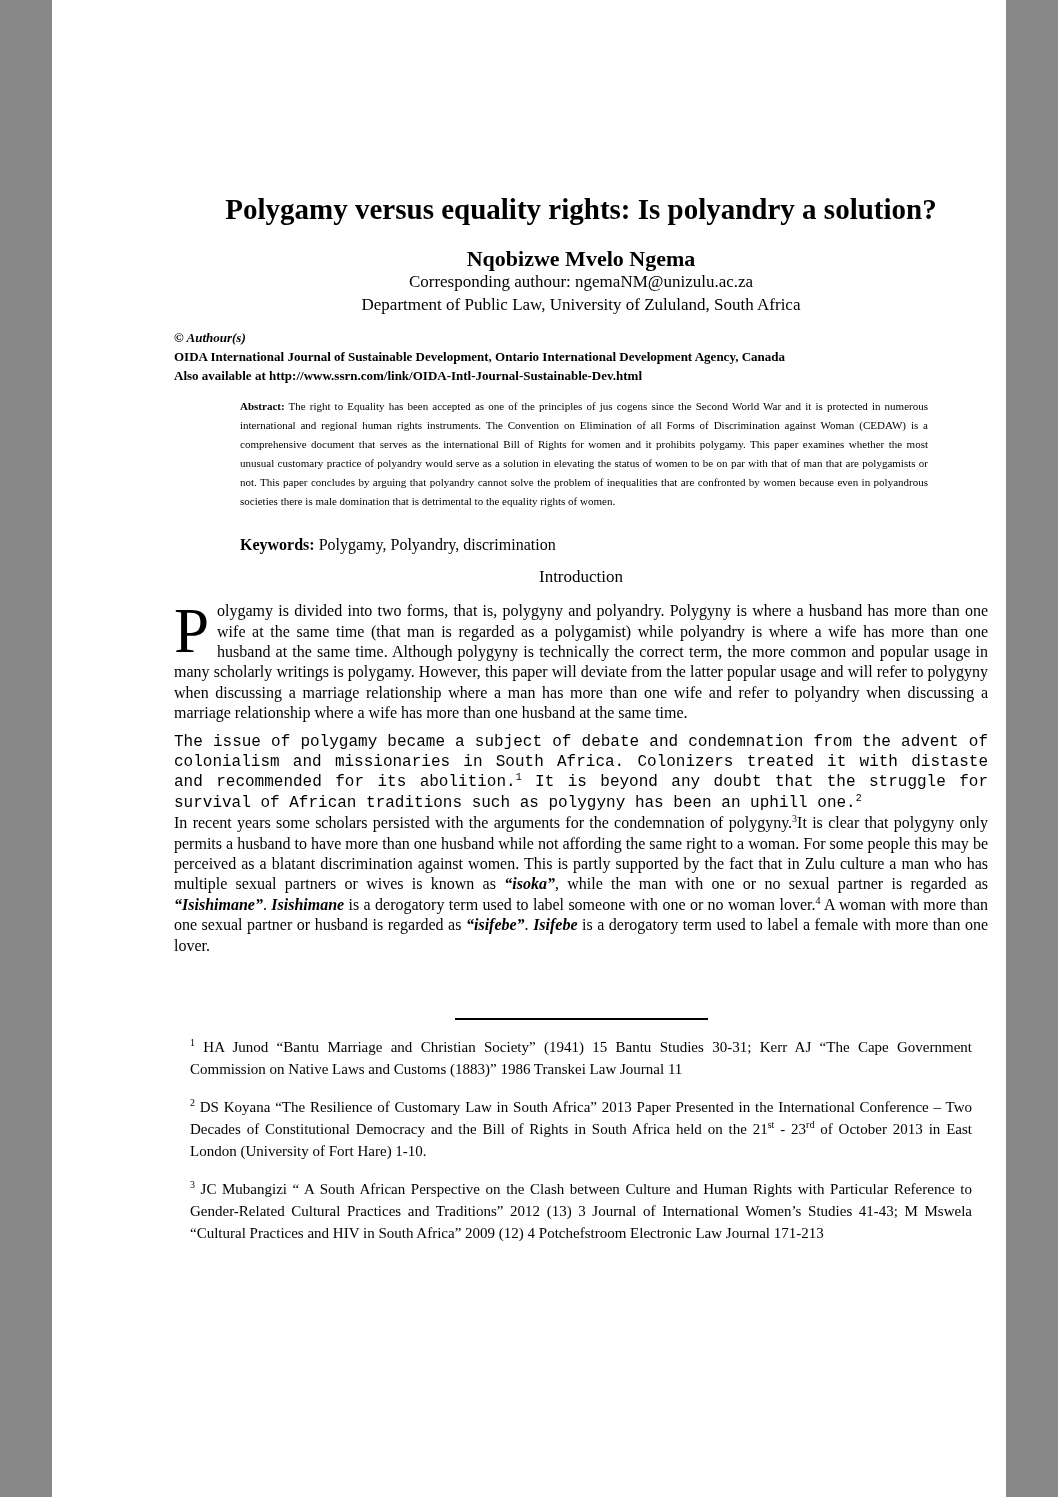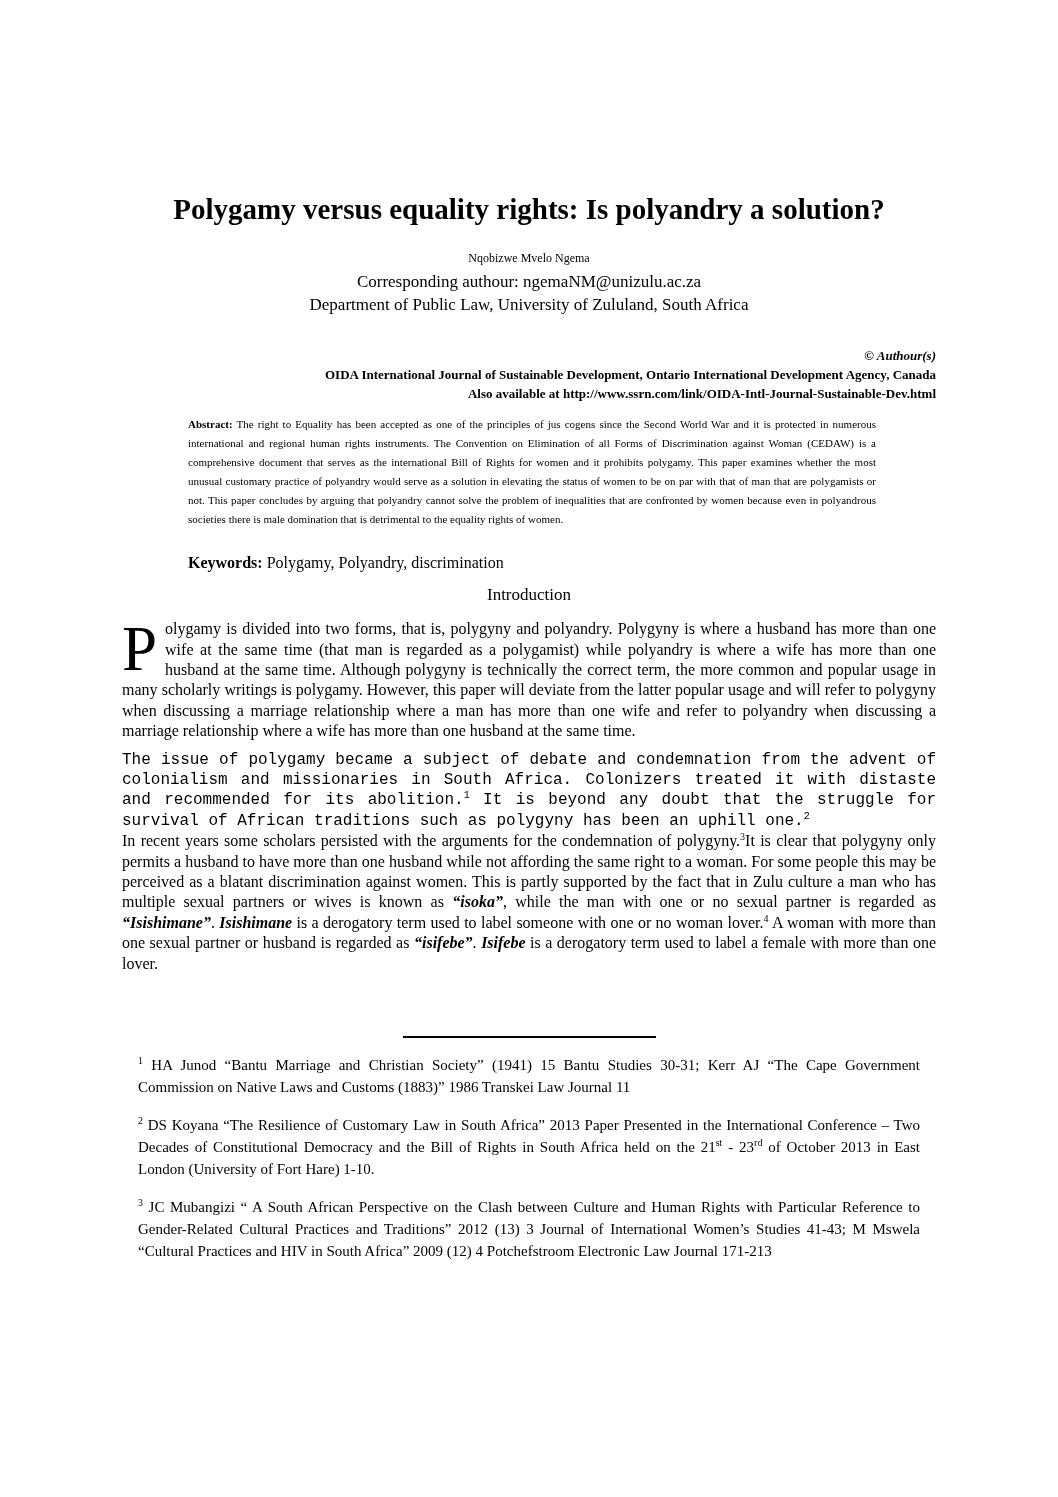--- a/index.html
+++ b/index.html
@@ -1,18 +1,18 @@
 <!DOCTYPE html>
 <html><head>
 <meta charset="utf-8">
 <style>
   html, body { margin: 0; padding: 0; background: #888; }
   .page {
     position: relative;
-    width: 1058px;
+    width: 954px;
     height: 1497px;
     margin: 0 auto;
     background: #ffffff;
     font-family: "Liberation Serif", serif;
     color: #000;
     overflow: hidden;
   }
   .content {
     position: absolute;
     left: 122px;
@@ -20,23 +20,23 @@
     width: 814px;
   }
   .paper-title {
     margin-top: 192px;
     text-align: center;
     font-size: 29px;
     font-weight: bold;
     line-height: 34px;
   }
   .author-block { margin-top: 21px; text-align: center; line-height: 23px; }
-  .author-name { font-size: 12px; font-weight: normal; }
+  .author-name { font-size: 22px; font-weight: bold; }
   .author-line { font-size: 17px; }
-  .imprint-block { margin-top: 30px; text-align: right; font-size: 13px; font-weight: bold; line-height: 19px; }
+  .imprint-block { margin-top: 12px; text-align: left; font-size: 13px; font-weight: bold; line-height: 19px; }
   .imprint-copyright { font-style: italic; }
   .abstract-block {
     margin: 12px 60px 0 66px;
     text-align: justify;
     font-size: 11px;
     line-height: 19px;
   }
   .run-bold { font-weight: bold; text-align: center; }
   .run-bi { font-weight: bold; font-style: italic; }
   .keywords-line { margin: 25px 60px 0 66px; font-size: 16px; }

